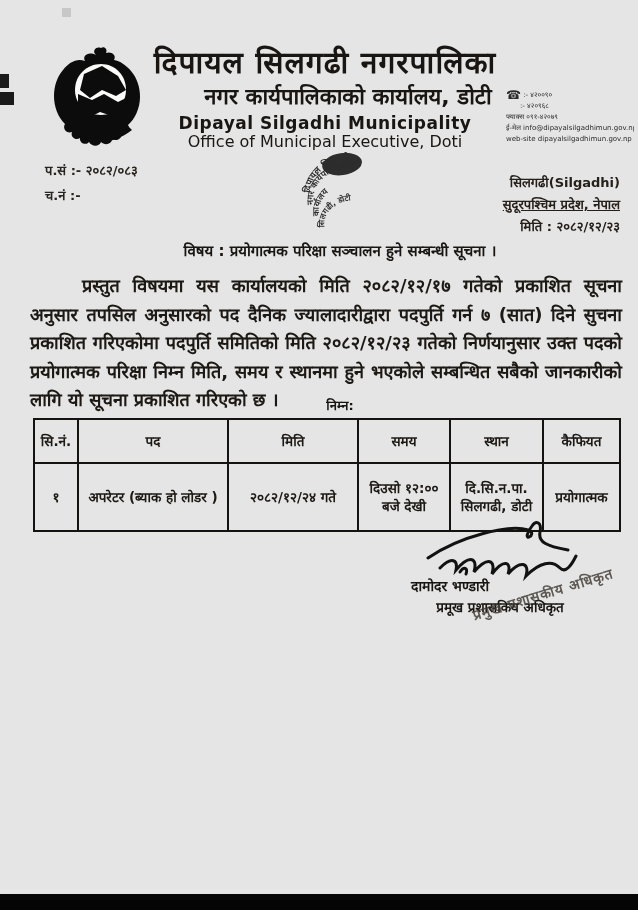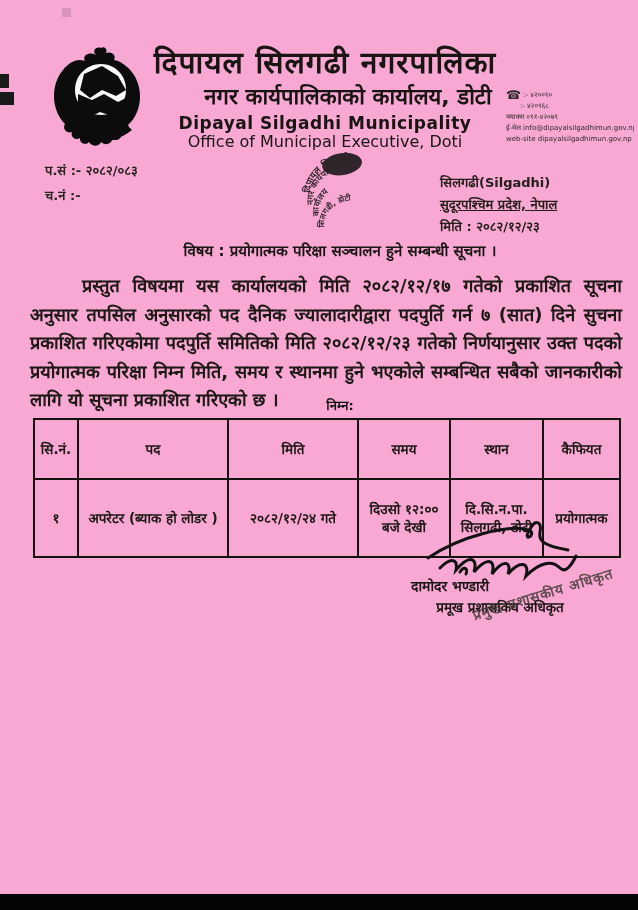--- a/index.html
+++ b/index.html
@@ -1,21 +1,21 @@
 <!DOCTYPE html>
 <html><head>
 <meta charset="utf-8">
 <style>
   html,body{margin:0;padding:0;background:#888;}
   *{box-sizing:border-box;}
   .page{
     position:relative;
     width:638px;height:910px;
     margin:0 auto;
-    background:#f9a8d4;
+    background:#e5e5e5;
     overflow:hidden;
     font-family:"DejaVu Sans",sans-serif;
     color:#181512;
   }
   
   .scan-bar-bottom{position:absolute;left:0;bottom:0;width:638px;height:16px;background:#050505;}
   .speck{position:absolute;background:#1a1a1a;}
   .speck1{left:0;top:74px;width:9px;height:14px;}
   .speck2{left:0;top:92px;width:14px;height:13px;}
   .speck3{left:62px;top:96px;width:9px;height:11px;}
@@ -27,21 +27,21 @@
   .t-np-1{font-size:30px;font-weight:bold;letter-spacing:1px;line-height:38px;white-space:nowrap;}
   .t-np-2{font-size:22px;font-weight:bold;line-height:30px;white-space:nowrap;padding-left:46px;}
   .t-en-1{font-size:17px;font-weight:bold;line-height:22px;letter-spacing:.5px;}
   .t-en-2{font-size:16px;font-weight:normal;line-height:15px;}
   .contact{position:absolute;left:506px;top:54px;width:128px;font-size:7px;line-height:11px;color:#2b2b2b;margin-top:36px;}
   .contact .row{white-space:nowrap;overflow:hidden;}
   .phone-glyph{font-size:12px;vertical-align:-2px;}
 
   
   .ref-block{position:absolute;left:45px;top:158px;font-size:13px;line-height:25px;font-weight:bold;color:#2a241f;}
-  .right-block{position:absolute;left:440px;top:172px;width:180px;text-align:left;font-size:13px;font-weight:bold;color:#26201b;line-height:22px;}
+  .right-block{position:absolute;left:440px;top:172px;width:180px;text-align:right;font-size:13px;font-weight:bold;color:#26201b;line-height:22px;}
   .right-block .province{text-decoration:underline;}
 
   
   .round-stamp{position:absolute;left:288px;top:142px;width:115px;height:100px;opacity:.88;}
 
   .subject{position:absolute;left:0;top:240px;width:680px;text-align:center;font-size:15px;font-weight:bold;}
 
   .body-text{
     position:absolute;left:30px;top:272px;width:592px;
     font-size:18px;line-height:28.5px;text-align:justify;
@@ -52,21 +52,21 @@
   .nimna{position:absolute;left:0;top:396px;width:680px;text-align:center;font-size:13px;font-weight:bold;}
 
   
   table.notice{
     position:absolute;left:33px;top:418px;width:586px;
     border-collapse:collapse;table-layout:fixed;
     font-size:13.5px;font-weight:bold;color:#1c1814;
   }
   table.notice th,table.notice td{
     border:2.5px solid #151310;
-    text-align:center;vertical-align:middle;padding:20px 4px;
+    text-align:center;vertical-align:middle;padding:12px 4px;
   }
   table.notice th{height:32px;font-weight:bold;}
   table.notice td{height:68px;}
   .col-sn{width:44px;}.col-pad{width:150px;}.col-miti{width:130px;}
   .col-samaya{width:92px;}.col-sthan{width:93px;}.col-kaifiyat{width:77px;}
 
   
   .sig-art{position:absolute;left:400px;top:516px;width:200px;height:70px;}
   .sig-name{position:absolute;left:411px;top:576px;width:200px;font-size:14px;font-weight:bold;}
   .sig-title{position:absolute;left:380px;top:598px;width:240px;text-align:center;font-size:13.5px;font-weight:bold;}

